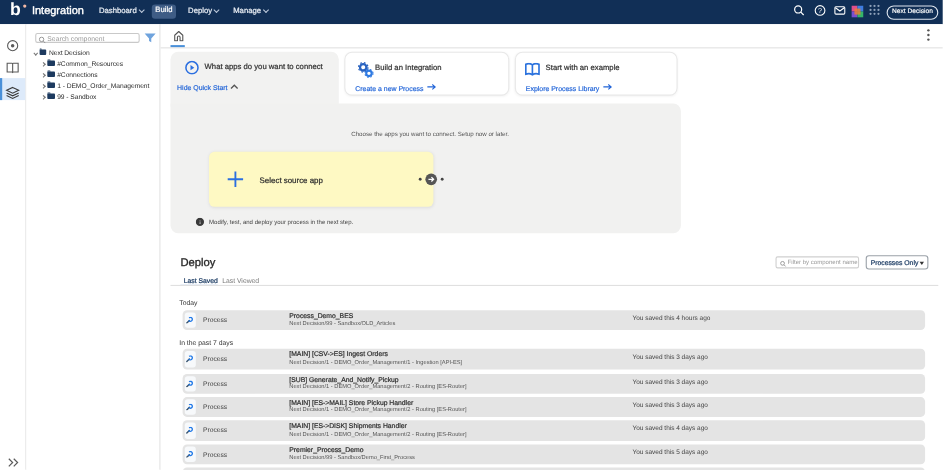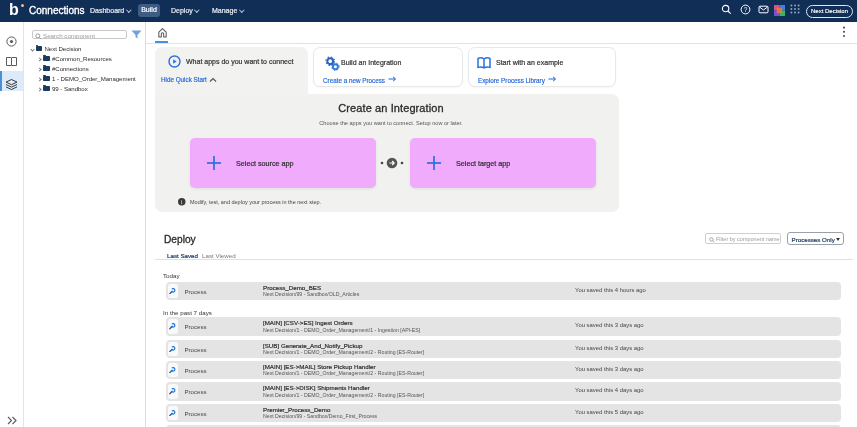--- a/index.html
+++ b/index.html
@@ -44,21 +44,21 @@
 
 .qcard { position:absolute; top:25px; height:40px; border-radius:7px; background:#fff; border:1px solid #e8e8e8; box-shadow:0 1px 2px rgba(0,0,0,.04); }
 #qc1 { left:9px; width:153px; height:50px; background:#f2f2f1; border:none; border-radius:7px 7px 0 0; box-shadow:none; }
 .qtitle { position:absolute; font-size:7px; color:#333; -webkit-text-stroke:0.2px #333; white-space:nowrap; }
 .qlink { position:absolute; font-size:6.3px; color:#2164d8; -webkit-text-stroke:0.15px #2164d8; white-space:nowrap; }
 
 
 #panel { position:absolute; left:9px; top:72px; width:464px; height:118px; background:#f1f1f0; border-radius:0 7px 7px 7px; }
 #panel h2 { position:absolute; left:4px; width:464px; top:8px; text-align:center; font-size:11px; font-weight:normal; color:#2b2b2b; -webkit-text-stroke:0.3px #2b2b2b; letter-spacing:.1px; }
 #panel .sub { position:absolute; left:4px; width:464px; top:26px; text-align:center; font-size:5.6px; color:#555; }
-.selcard { position:absolute; top:44px; width:186px; height:50px; background:#f0abfc; border-radius:5px; box-shadow:0 1px 3px rgba(0,0,0,.08); }
+.selcard { position:absolute; top:44px; width:204px; height:50px; background:#fef9c3; border-radius:5px; box-shadow:0 1px 3px rgba(0,0,0,.08); }
 .plus { position:absolute; color:#2b6fe0; }
 .sel-label { position:absolute; top:21px; font-size:7.2px; color:#2d2d2d; -webkit-text-stroke:0.2px #2d2d2d; letter-spacing:0; }
 #connector { position:absolute; left:225px; top:62px; width:24px; height:14px; }
 #panel .info { position:absolute; left:23px; top:104px; font-size:5.5px; color:#444; }
 
 
 #recents-h { position:absolute; left:18px; top:211.5px; font-size:10.2px; font-weight:normal; color:#2b2b2b; -webkit-text-stroke:0.3px #2b2b2b; letter-spacing:0; }
 .rtab { position:absolute; top:229.5px; font-size:6.2px; white-space:nowrap; }
 #rtabline { position:absolute; left:9px; top:237px; width:698px; height:1px; background:#e0e0e0; }
 #rtab-active { position:absolute; left:18px; top:236.5px; width:34px; height:1.6px; background:#2e6fd0; }
@@ -75,21 +75,21 @@
 .rrow .name { position:absolute; left:97.5px; top:2px; font-size:6.2px; color:#2d2d2d; -webkit-text-stroke:0.18px #2d2d2d; white-space:nowrap; }
 .rrow .path { position:absolute; left:97.5px; top:9.8px; font-size:5.2px; color:#555; white-space:nowrap; }
 .rrow .saved { position:absolute; left:409.5px; top:5.2px; font-size:5.9px; color:#444; white-space:nowrap; }
 </style>
 </head>
 <body>
 
 <div id="navbar">
   <div id="logo-b">b</div>
     <div id="logo-dot"></div>
-  <div id="brand">Connections</div>
+  <div id="brand">Integration</div>
   <div class="navitem" style="left:90px;">Dashboard<span class="caret-dn"></span></div>
   <div id="btn-build">Build</div>
   <div class="navitem" style="left:171px;">Deploy<span class="caret-dn"></span></div>
   <div class="navitem" style="left:212px;">Manage<span class="caret-dn"></span></div>
   <svg class="nav-ic" style="left:721px;" width="11" height="11" viewBox="0 0 11 11">
       <circle cx="4.6" cy="4.6" r="3.2" fill="none" stroke="#fff" stroke-width="1.1"></circle>
       <line x1="7" y1="7" x2="9.6" y2="9.6" stroke="#fff" stroke-width="1.1"></line>
     </svg>
   <svg class="nav-ic" style="left:740px;" width="11" height="11" viewBox="0 0 11 11">
       <circle cx="5.5" cy="5.5" r="4.4" fill="none" stroke="#fff" stroke-width="1"></circle>
@@ -209,35 +209,27 @@
     <svg style="position:absolute;left:8px;top:9px;" width="14" height="13" viewBox="0 0 14 13">
         <path d="M1 1.4 C3 .6 5.5 .8 7 2 C8.5 .8 11 .6 13 1.4 V10.4 C11 9.7 8.5 9.9 7 11 C5.5 9.9 3 9.7 1 10.4 Z M7 2 V11" fill="none" stroke="#2b72dd" stroke-width="1.5"></path>
       </svg>
     <div class="qtitle" style="left:27px;top:11px;">Start with an example</div>
     <div class="qlink" style="left:9px;top:28px;">Explore Process Library <svg width="9" height="6" viewBox="0 0 9 6" style="vertical-align:0.5px;margin-left:1px;">
           <path d="M0.5 3 H7.2 M5 0.8 L7.6 3 L5 5.2" fill="none" stroke="#2164d8" stroke-width="1"></path>
         </svg></div>
   </div>
 
   <div id="panel">
-    <h2>Create an Integration</h2>
     <div class="sub">Choose the apps you want to connect. Setup now or later.</div>
     <div class="selcard" style="left:35px;">
       <svg class="plus" style="left:16px;top:17px;" width="16" height="16" viewBox="0 0 16 16">
           <line x1="8" y1="1" x2="8" y2="15" stroke="#2b6fe0" stroke-width="1.7"></line>
           <line x1="1" y1="8" x2="15" y2="8" stroke="#2b6fe0" stroke-width="1.7"></line>
         </svg>
       <div class="sel-label" style="left:46px;">Select source app</div>
-    </div>
-    <div class="selcard" style="left:255px;">
-      <svg class="plus" style="left:16px;top:17px;" width="16" height="16" viewBox="0 0 16 16">
-          <line x1="8" y1="1" x2="8" y2="15" stroke="#2b6fe0" stroke-width="1.7"></line>
-          <line x1="1" y1="8" x2="15" y2="8" stroke="#2b6fe0" stroke-width="1.7"></line>
-        </svg>
-      <div class="sel-label" style="left:46px;">Select target app</div>
     </div>
     <svg id="connector" viewBox="0 0 24 14">
         <circle cx="2" cy="7" r="1.3" fill="#444"></circle>
         <circle cx="12" cy="7" r="5.3" fill="#555"></circle>
         <path d="M9.5 7 h4.4 M12.2 5 l2 2 l-2 2" stroke="#fff" stroke-width="1.1" fill="none"></path>
         <circle cx="22" cy="7" r="1.3" fill="#444"></circle>
       </svg>
     <div class="info">
       <svg style="vertical-align:-1.5px; margin-right:3px;" width="7.5" height="7.5" viewBox="0 0 8 8">
           <circle cx="4" cy="4" r="4" fill="#3a3a3a"></circle>

